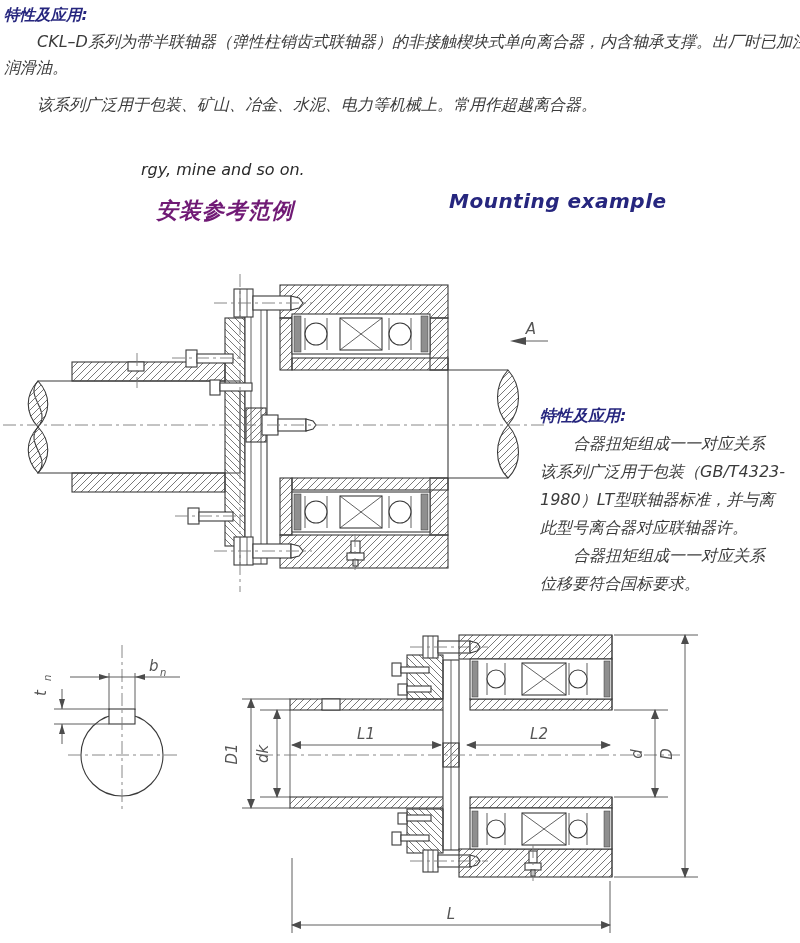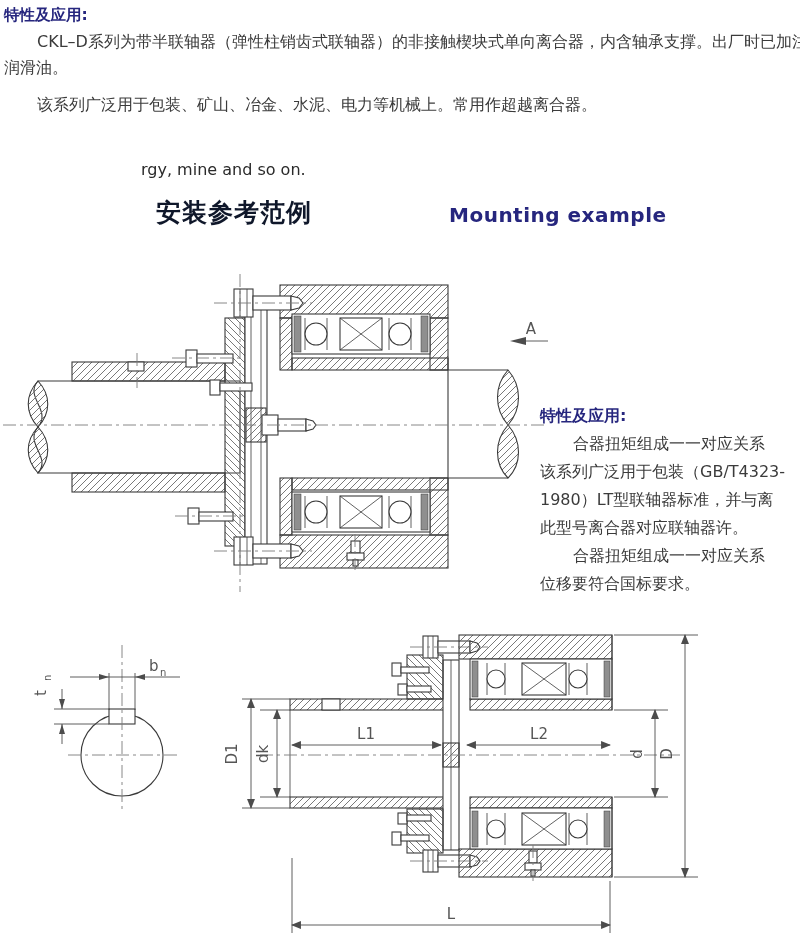--- a/index.html
+++ b/index.html
@@ -1,30 +1,30 @@
 <!DOCTYPE html>
 <html><head>
 <meta charset="utf-8">
 <style>
   html,body{margin:0;padding:0;}
   body{width:800px;height:943px;position:relative;background:#ffffff;
        font-family:"DejaVu Sans","Liberation Sans",sans-serif;}
-  .page{position:absolute;inset:0;background:#fff;overflow:hidden;}
+  .page{position:absolute;inset:0;background:#fff;overflow:hidden;font-style:italic;}
 
   .intro{position:absolute;left:4px;top:2px;width:796px;color:#3b3b3b;
          font-size:16px;line-height:26.5px;}
   .intro .h{color:#26267e;font-weight:bold;font-size:15.5px;}
   .line{white-space:nowrap;}
   .indent{padding-left:33px;}
   .pgap{height:5px;}
 
   .en-frag{position:absolute;left:141px;top:160px;font-size:16px;color:#2a2a2a;text-align:right;}
-  .zh-head{position:absolute;left:156px;top:196px;font-size:25px;font-weight:bold;
-           color:#0f172a;letter-spacing:1px;}
-  .en-head{position:absolute;left:449px;top:203px;font-size:20px;font-weight:bold;
+  .zh-head{position:absolute;left:156px;top:196px;font-size:22px;font-weight:bold;
+           color:#701a75;letter-spacing:1px;}
+  .en-head{position:absolute;left:449px;top:189px;font-size:20px;font-weight:bold;
            color:#26267e;letter-spacing:0.5px;}
 
   .req{position:absolute;left:540px;top:402px;width:252px;color:#3b3b3b;
        font-size:16px;line-height:28px;}
   .req .h{color:#26267e;font-weight:bold;}
 
   svg.topdraw{position:absolute;left:0;top:258px;}
   svg.botdraw{position:absolute;left:30px;top:623px;}
 
   

